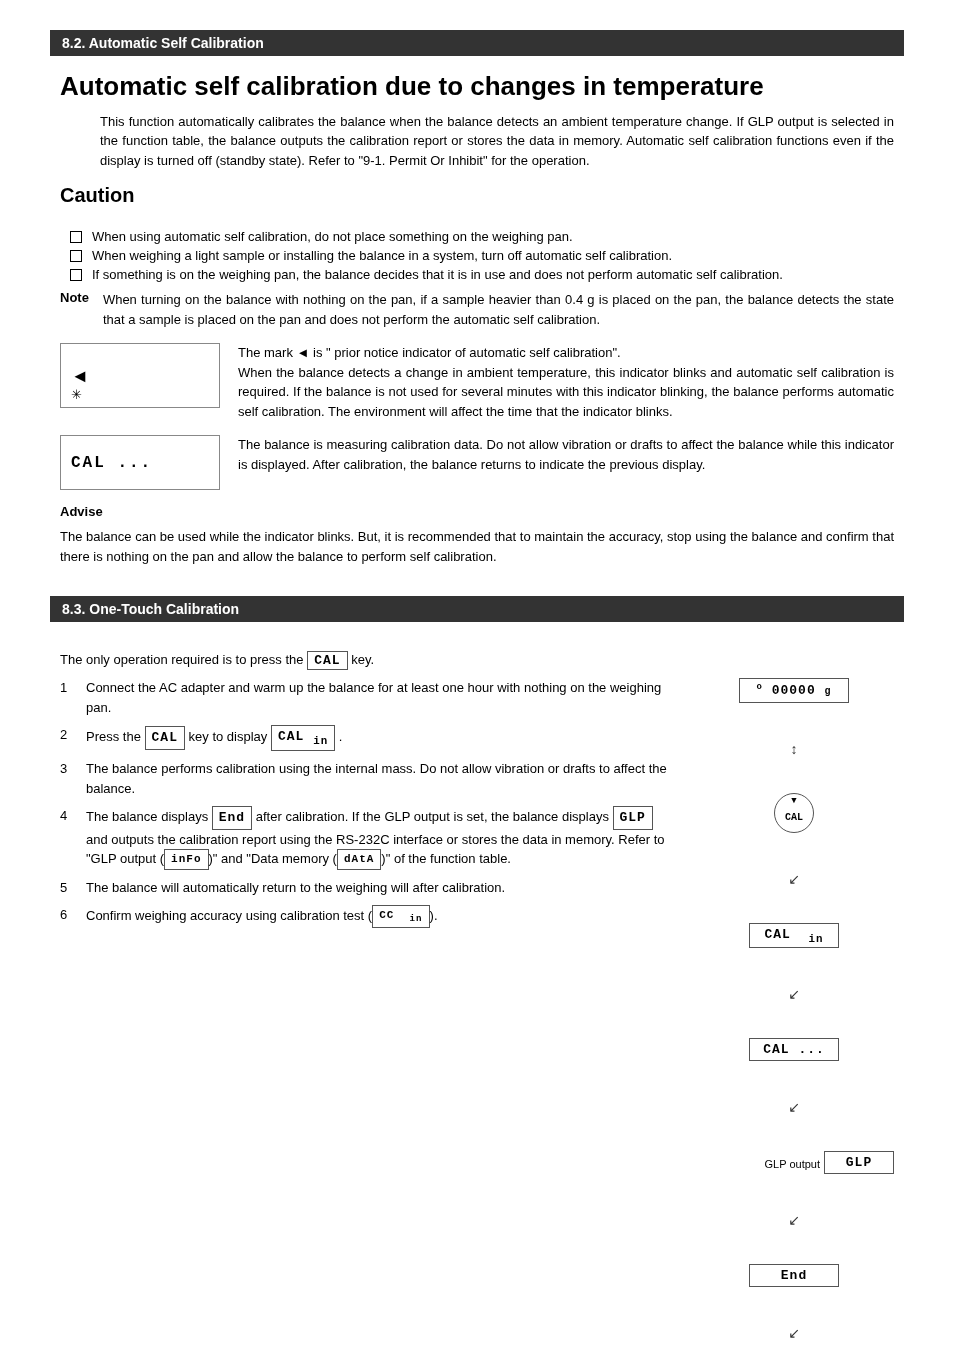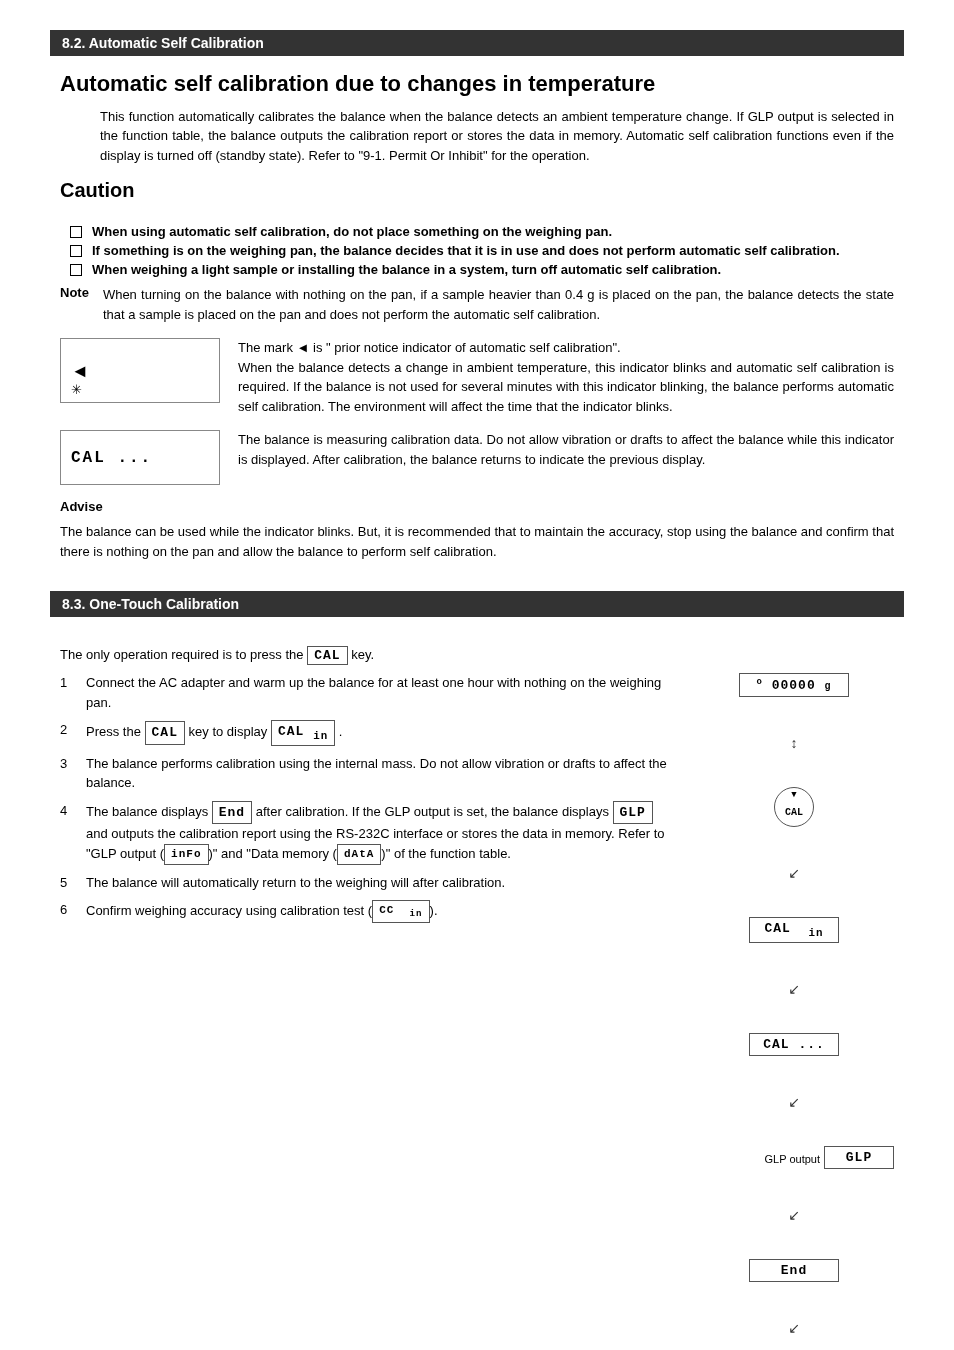--- a/index.html
+++ b/index.html
@@ -18,21 +18,21 @@
       background: #333;
       color: #fff;
       font-size: 14px;
       font-weight: bold;
       padding: 5px 12px;
       margin-bottom: 14px;
     }
 
     
     .main-heading {
-      font-size: 22px;
+      font-size: 26px;
       font-weight: bold;
       margin-bottom: 8px;
       line-height: 1.3;
     }
 
     
     .body-text {
       text-align: justify;
       line-height: 1.5;
       margin-bottom: 10px;
@@ -51,21 +51,21 @@
 
     
     .caution-list {
       list-style: none;
       margin-bottom: 10px;
     }
     .caution-list li {
       display: flex;
       align-items: flex-start;
       margin-bottom: 4px;
-      font-weight: bold;
+      font-weight: normal;
       padding-left: 10px;
     }
     .caution-list li .bullet {
       width: 12px;
       height: 12px;
       border: 1.5px solid #000;
       display: inline-block;
       margin-right: 10px;
       margin-top: 2px;
       flex-shrink: 0;
@@ -283,25 +283,25 @@
       <span>Caution</span>
     </div>
 
     <ul class="caution-list mb8">
       <li>
         <span class="bullet"></span>
         <span>When using automatic self calibration, do not place something on the weighing pan.</span>
       </li>
       <li>
         <span class="bullet"></span>
-        <span>If something is on the weighing pan, the balance decides that it is in use and does not perform automatic self calibration.</span>
+        <span>When weighing a light sample or installing the balance in a system, turn off automatic self calibration.</span>
       </li>
       <li>
         <span class="bullet"></span>
-        <span>When weighing a light sample or installing the balance in a system, turn off automatic self calibration.</span>
+        <span>If something is on the weighing pan, the balance decides that it is in use and does not perform automatic self calibration.</span>
       </li>
     </ul>
 
     <div class="note-row mb14">
       <span class="note-label">Note</span>
       <span class="body-text" style="margin-bottom:0;">When turning on the balance with nothing on the pan, if a sample heavier than 0.4 g is placed on the pan, the balance detects the state that a sample is placed on the pan and does not perform the automatic self calibration.</span>
     </div>
 
     <div class="indicator-row mb14">
       <div class="prior-notice-display">

